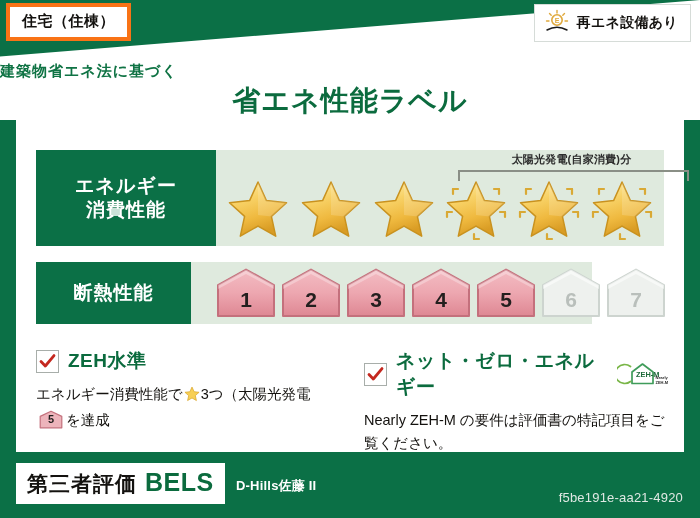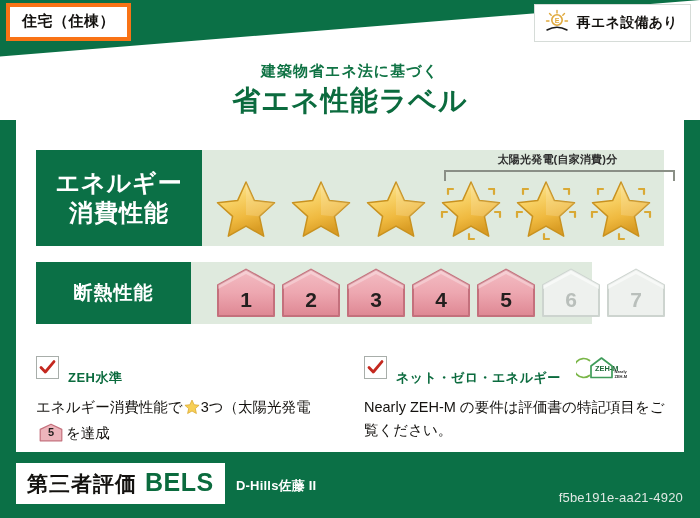--- a/index.html
+++ b/index.html
@@ -35,39 +35,39 @@
   
   .renew-badge{
     position:absolute;right:9px;top:4px;z-index:6;
     background:#ffffff;border:1px solid #d6dcd8;
     display:flex;align-items:center;gap:7px;
     padding:4px 12px 4px 9px;
   }
   .renew-badge .txt{font-size:14px;font-weight:bold;color:#14120f;letter-spacing:.3px;}
   
   .title-sub{
-    position:absolute;left:0;right:0;top:62px;text-align:center;
+    position:absolute;left:0;right:0;top:62px;
     font-size:15px;font-weight:bold;color:#0f7344;letter-spacing:1px;
     z-index:5;
   }
   .title-main{
     position:absolute;left:0;right:0;top:82px;text-align:center;
     font-size:28px;font-weight:bold;color:#0b6b3e;letter-spacing:1px;
     z-index:5;
   }
   
   .row{position:absolute;display:flex;align-items:stretch;}
   .row-energy{left:36px;top:150px;width:628px;height:96px;}
   .row-insul{left:36px;top:262px;width:556px;height:62px;}
   .row-label{
     background:#0b7046;color:#ffffff;
     display:flex;flex-direction:column;align-items:center;justify-content:center;
     font-weight:bold;letter-spacing:1px;flex:0 0 auto;
   }
-  .row-energy .row-label{width:166px;font-size:24px;line-height:1.26;}
+  .row-energy .row-label{width:180px;font-size:19px;line-height:1.26;}
   .row-insul .row-label{width:155px;font-size:19px;}
   .row-body{flex:1 1 auto;background:#dfeade;position:relative;padding-left:48px;}
   
   .stars{
     position:absolute;left:0;right:0;bottom:2px;top:26px;
     display:flex;align-items:center;justify-content:space-around;padding:0 6px;
   }
   .star-wrap{position:relative;width:64px;height:62px;flex:0 0 auto;}
   .star-wrap svg{position:absolute;left:0;top:0;}
   
@@ -95,21 +95,21 @@
   
   .zeh-sec{position:absolute;top:348px;font-size:13px;}
   .zeh-left{left:36px;width:320px;}
   .zeh-right{left:364px;width:305px;}
   .zeh-head{display:flex;align-items:center;gap:9px;margin-bottom:9px;}
   .chk{
     width:21px;height:21px;border:1px solid #a8aeaa;background:#fff;
     position:relative;flex:0 0 auto;
   }
   .chk svg{position:absolute;left:2px;top:2px;}
-  .zeh-title{font-size:13px;font-weight:bold;color:#0b6b3e;letter-spacing:.5px;margin-top:21px;}
+  .zeh-title{font-size:19px;font-weight:bold;color:#0b6b3e;letter-spacing:.5px;}
   .zeh-body{font-size:14.5px;color:#14120f;line-height:1.62;letter-spacing:0;}
   .inline-star{display:inline-block;vertical-align:-3px;margin:0 1px;}
   .inline-badge{
     display:inline-block;vertical-align:-4px;position:relative;
     width:24px;height:19px;margin:0 3px;
   }
   .inline-badge svg{position:absolute;left:0;top:0;}
   .inline-badge i{
     position:absolute;left:0;right:0;bottom:1px;text-align:center;
     font-style:normal;font-size:11px;font-weight:bold;color:#231f1e;

